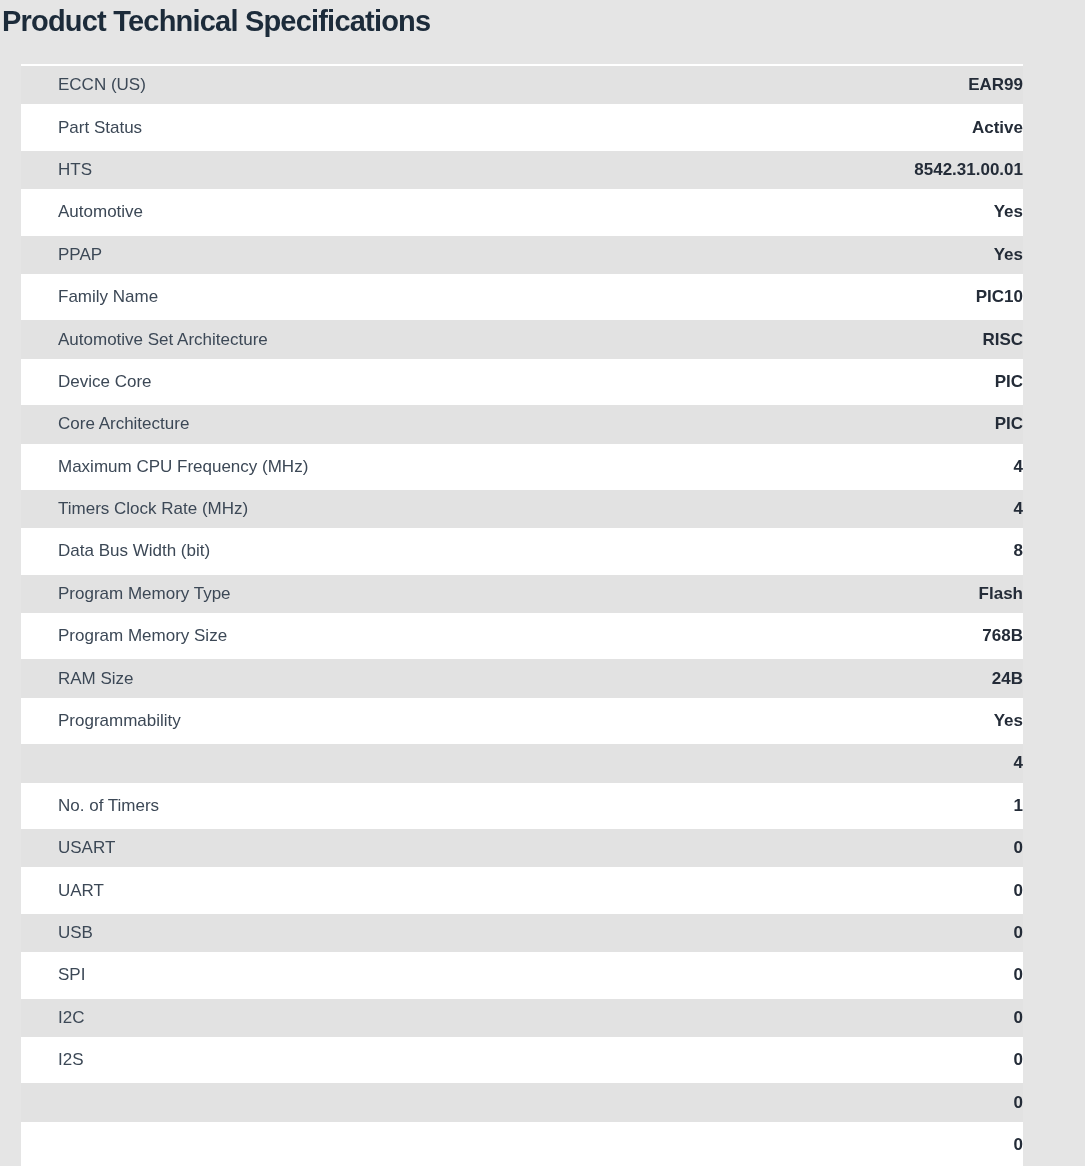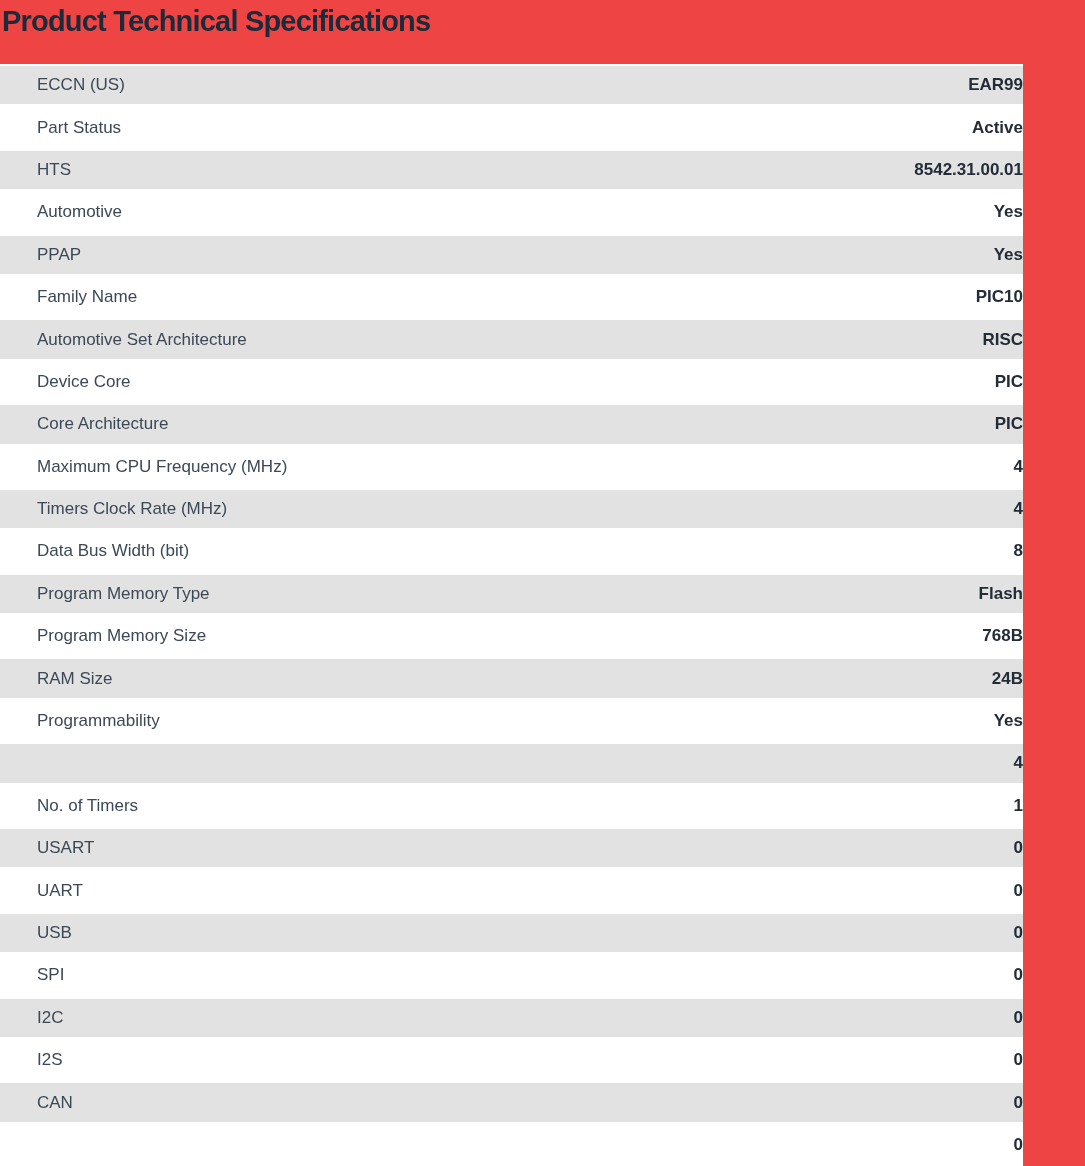--- a/index.html
+++ b/index.html
@@ -10,33 +10,34 @@
     width: 1085px;
   }
   body {
     font-family: "Liberation Sans", sans-serif;
     color: #242c38;
   }
   .page {
     width: 1085px;
     height: 1166px;
     overflow: hidden;
-    background: #ef4444;
+    background: #e5e5e5;
   }
   h1.page-title {
     margin: 5px 0 0 2px;
     font-size: 29px;
     line-height: 33px;
     font-weight: 700;
     letter-spacing: -0.8px;
     color: #1c2b3a;
   }
   .spec-table {
     margin-top: 26px;
     width: 1023px;
+    padding-left: 21px;
   }
   .spec-row {
     display: flex;
     align-items: center;
     height: 42.4px;
     width: 100%;
     background: #ffffff;
   }
   .spec-row.alt {
     background: #e2e2e2;
@@ -158,20 +159,19 @@
   </div>
       <div class="spec-row alt">
     <span class="spec-label">I2C</span>
     <span class="spec-value">0</span>
   </div>
       <div class="spec-row">
     <span class="spec-label">I2S</span>
     <span class="spec-value">0</span>
   </div>
       <div class="spec-row alt">
-    <span class="spec-label">CAN</span>
     <span class="spec-value">0</span>
   </div>
       <div class="spec-row">
     <span class="spec-value">0</span>
   </div>
     </div>
 </div>
 
 </body></html>

